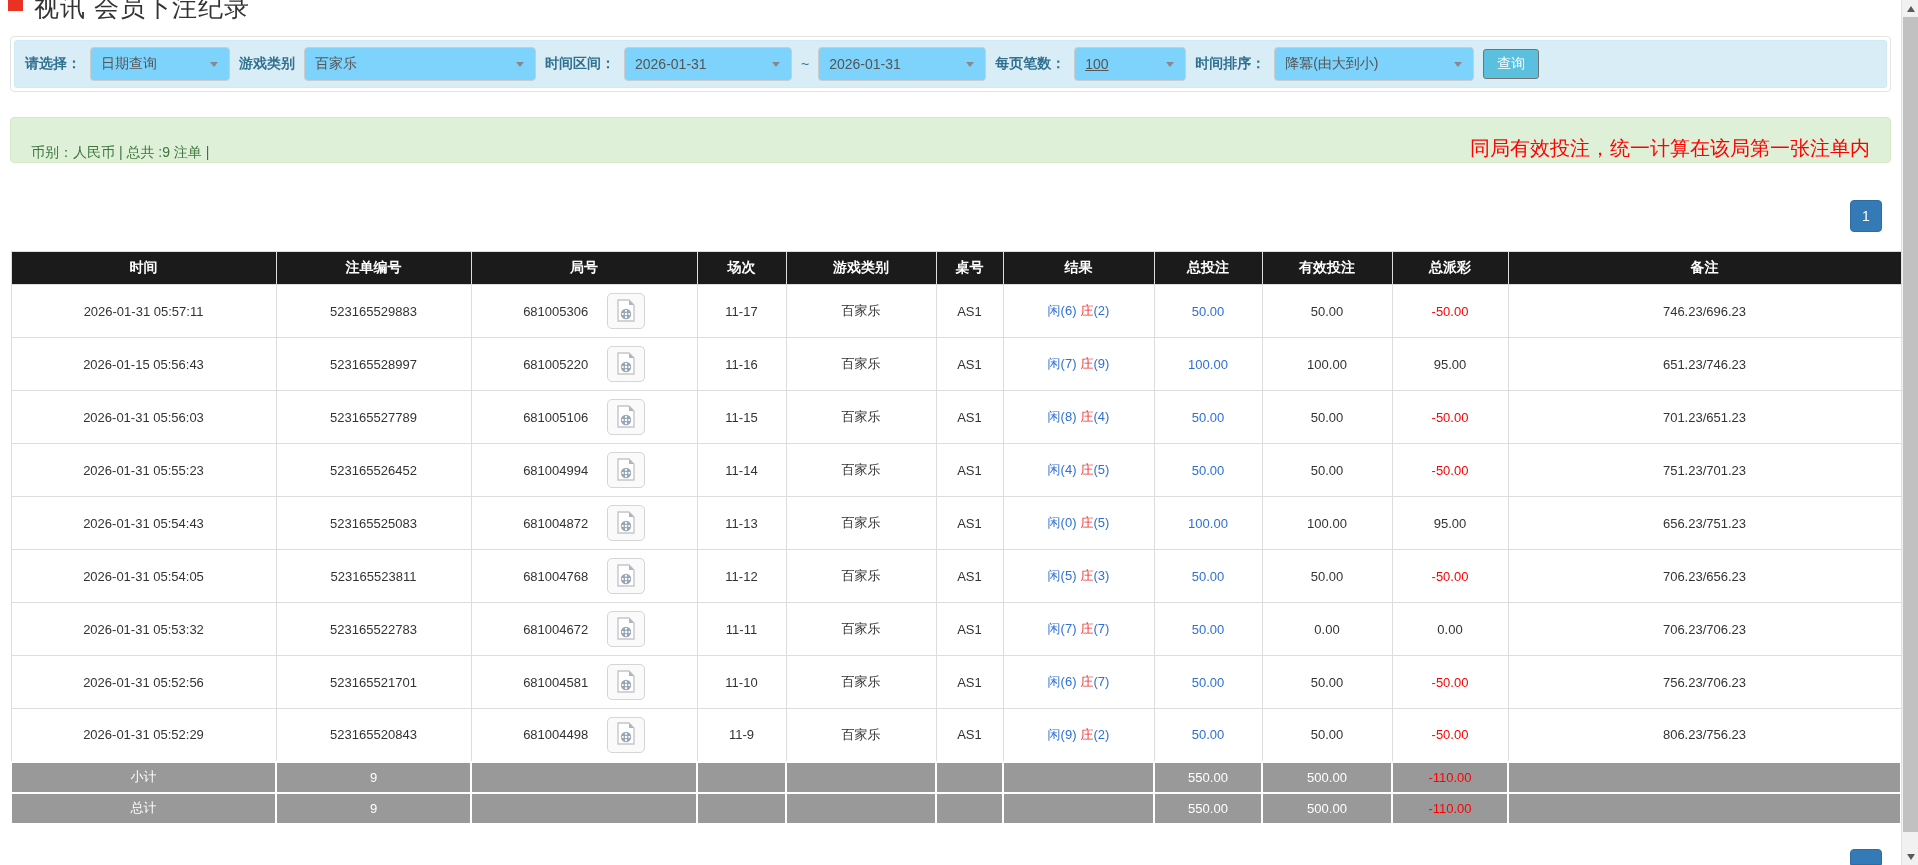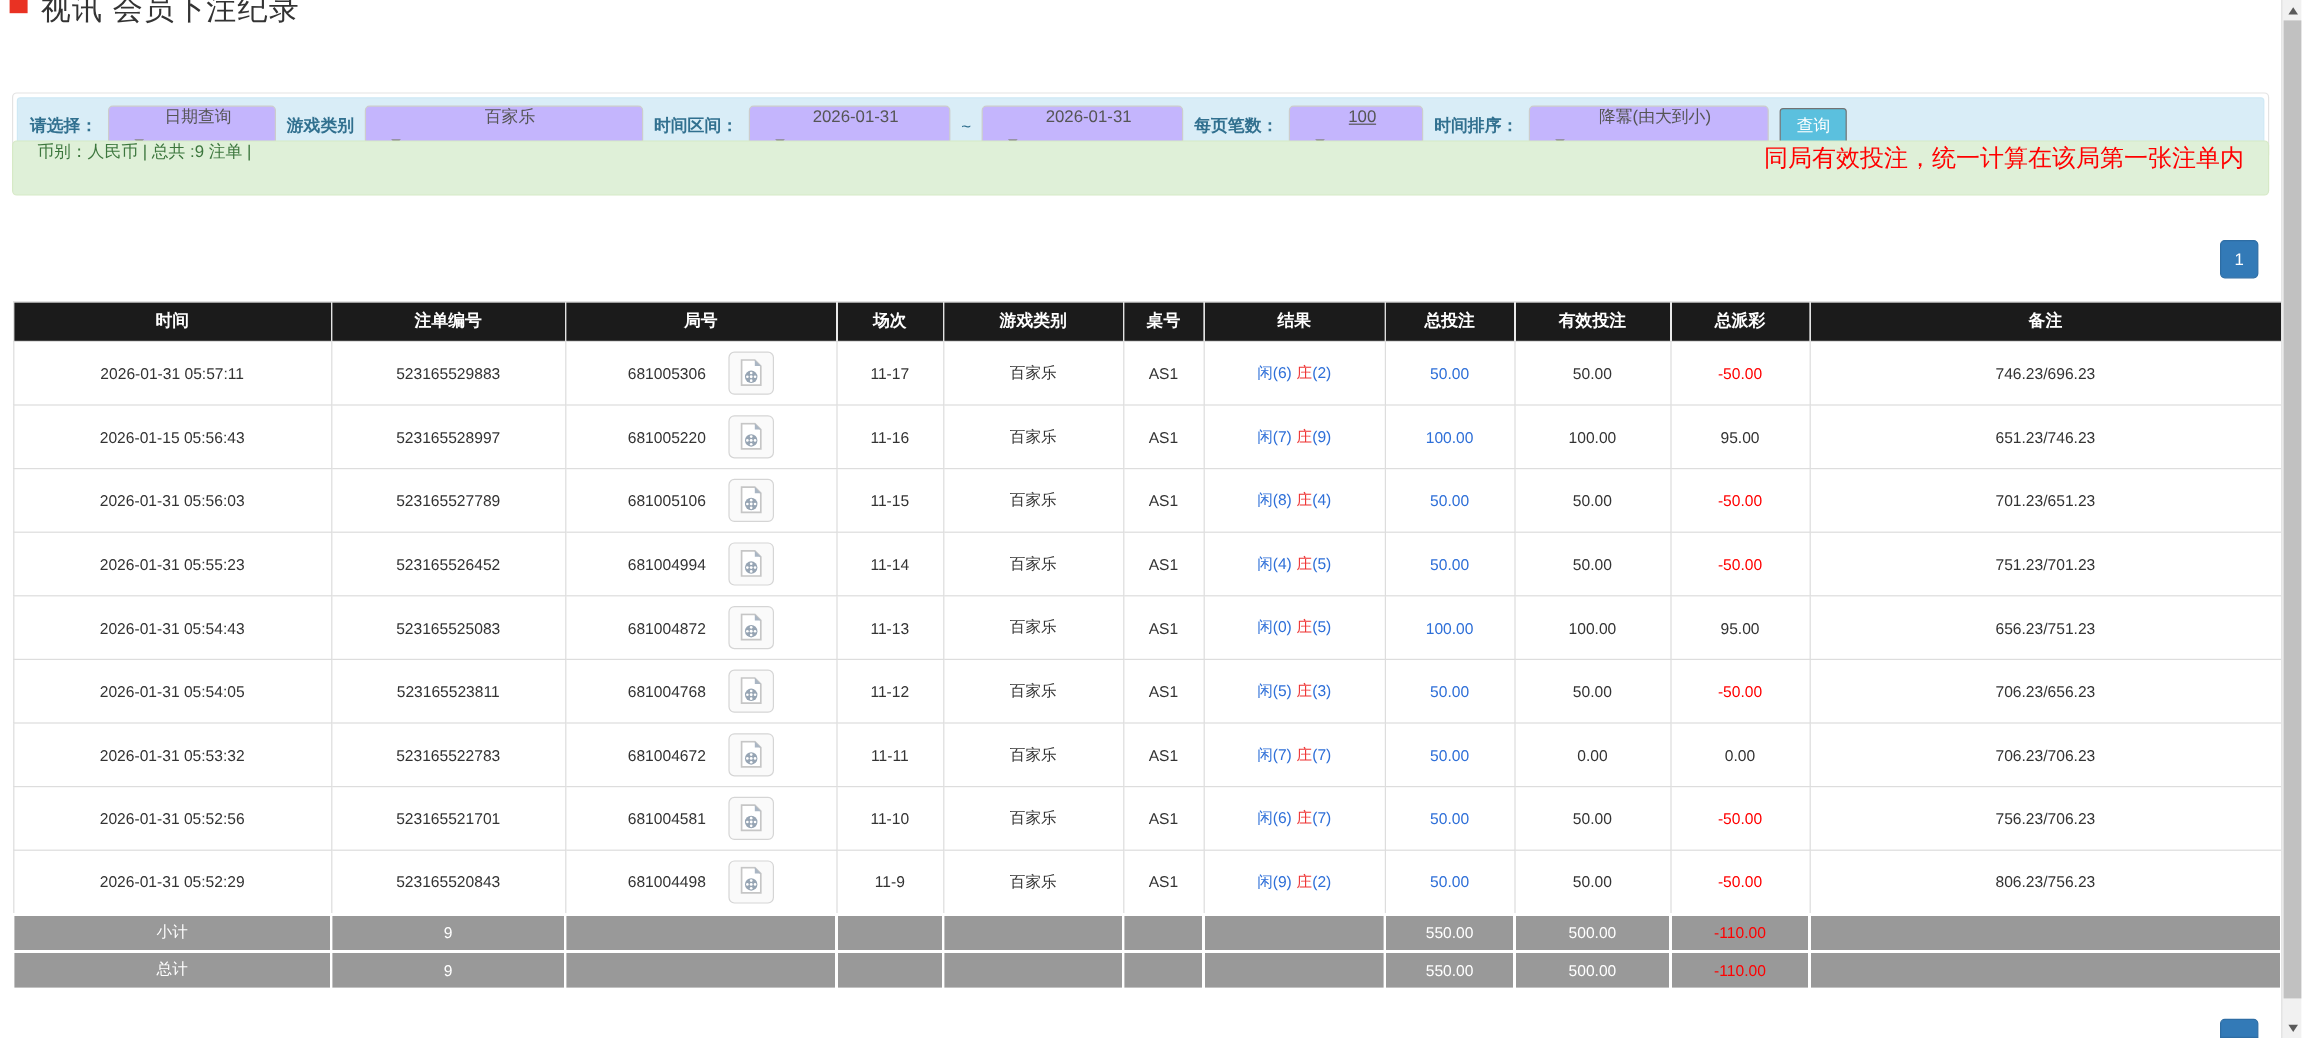--- a/index.html
+++ b/index.html
@@ -5,33 +5,33 @@
   * { margin:0; padding:0; box-sizing:border-box; }
   html,body { width:1918px; height:865px; background:#fff; overflow:hidden; }
   body { font-family:"Liberation Sans","DejaVu Sans",sans-serif; color:#333; }
   .screen { position:absolute; inset:0; width:1918px; height:865px; overflow:hidden; background:#fff; }
 
   
   .red-chip { position:absolute; left:8px; top:0; width:15px; height:11px; background:#e93223; }
   .title { position:absolute; left:34px; top:-9px; font-size:25px; font-weight:400; color:#333; letter-spacing:1px; white-space:nowrap; }
 
   
-  .filter-panel { position:absolute; left:10px; top:36px; width:1881px; background:#fff; border:1px solid #e3e3e3; border-radius:4px; padding:3px;margin-top:41px; }
+  .filter-panel { position:absolute; left:10px; top:36px; width:1881px; background:#fff; border:1px solid #e3e3e3; border-radius:4px; padding:3px; }
   .filter-bar { background:#d9edf7; border:1px solid #cfe9f5; border-radius:3px; height:48px; display:flex; align-items:center; padding:0 10px; gap:9px; }
   .flabel { font-size:14px; font-weight:bold; color:#31708f; white-space:nowrap; }
   .tilde { font-size:14px; color:#31708f; }
-  .select { height:34px; background:#c4b5fd; border:1px solid #ccc; border-radius:4px; display:flex; align-items:center; justify-content:space-between; padding-left:10px; color:#555; font-size:14px; cursor:pointer;flex-direction:column; }
+  .select { height:34px; background:#7dd3fc; border:1px solid #ccc; border-radius:4px; display:flex; align-items:center; justify-content:space-between; padding-left:10px; color:#555; font-size:14px; cursor:pointer; }
   .sel-val { white-space:nowrap; overflow:hidden; }
   .caret-box { width:30px; align-self:stretch; display:flex; align-items:center; justify-content:center; }
   .caret { width:0; height:0; border-left:4px solid transparent; border-right:4px solid transparent; border-top:5px solid #888; }
   .w140{width:140px;} .w232{width:232px;} .w168{width:168px;} .w112{width:112px;text-decoration:underline;} .w200{width:200px;}
   .search-btn { height:30px; padding:0 13px; background:#5bc0de; border:1px solid #737373; border-radius:3px; color:#fff; font-size:14px; cursor:pointer; }
 
   
-  .notice-bar { position:absolute; left:10px; top:117px; width:1881px; height:46px; background:#dff0d8; border:1px solid #d6e9c6; border-radius:4px; display:flex; align-items:flex-start; justify-content:space-between; padding:0 20px; }
+  .notice-bar { position:absolute; left:10px; top:117px; width:1881px; height:46px; background:#dff0d8; border:1px solid #d6e9c6; border-radius:4px; display:flex; align-items:flex-end; justify-content:space-between; padding:0 20px; }
   .notice-left { font-size:14px; color:#3c763d; }
   .notice-right { font-size:20px; color:#ff0000; }
 
   
   .pager { position:absolute; left:1850px; width:32px; background:#337ab7; border:1px solid #2e6da4; border-radius:4px; color:#fff; font-size:14px; text-align:center; cursor:pointer; }
   .pager.top { top:200px; height:32px; line-height:30px; }
   .pager.bottom-partial { top:849px; height:16px; border-radius:4px 4px 0 0; }
 
   
   .grid-wrap { position:absolute; left:10px; top:251px; width:1890px; }

